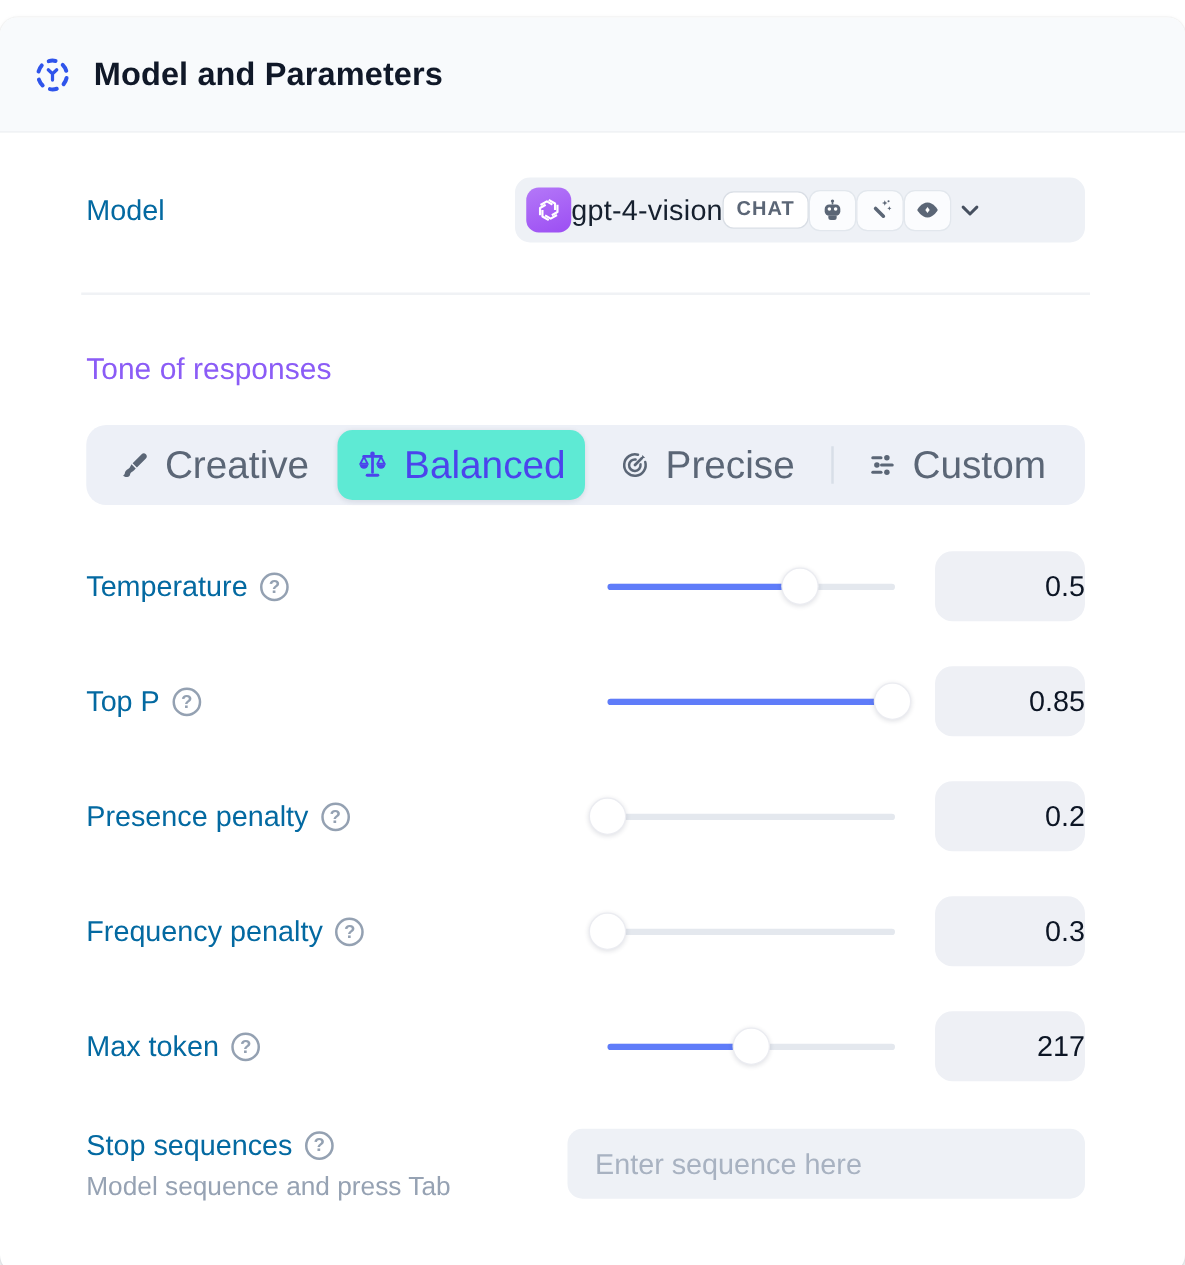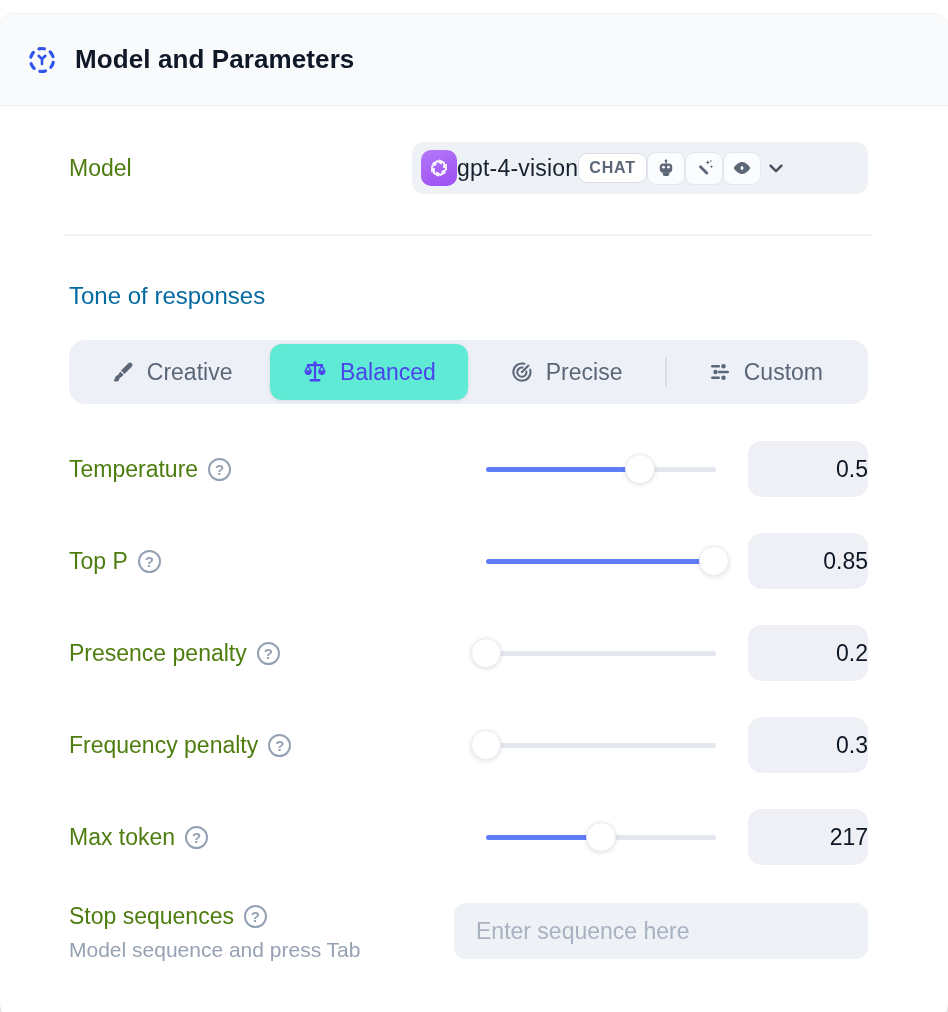--- a/index.html
+++ b/index.html
@@ -25,21 +25,21 @@
     height:92px; background:#f8fafc; border-bottom:1px solid #edeff2;
     display:flex; align-items:center; padding:0 26px; gap:17px;
   }
   .header-icon { width:32px; height:32px; flex:none; display:flex; }
   .title { font-size:26px; font-weight:600; color:#101828; letter-spacing:0.1px; }
 
   
   .content { padding:0 80px 0 69px; }
 
   .model-row { margin-top:36px; display:flex; align-items:center; }
-  .row-label { font-size:23px; color:#4d7c0f; font-weight:500; }
+  .row-label { font-size:23px; color:#0369a1; font-weight:500; }
   .spacer { flex:1; }
 
   .model-select {
     flex:none; width:456px; height:52px; background:#eef1f6; border-radius:12px;
     display:flex; align-items:center; padding:0 16px 0 9px; gap:0; cursor:pointer;
   }
   .openai-logo {
     width:36px; height:36px; border-radius:10px; flex:none;
     background:linear-gradient(160deg,#b478f8 0%,#9c4ef3 100%);
     display:flex; align-items:center; justify-content:center;
@@ -51,30 +51,30 @@
     padding:6px 10px; line-height:1;
   }
   .cap-pill {
     background:#fbfcfe; border:1.5px solid #e2e7ed; border-radius:9px;
     width:38px; height:33px; display:flex; align-items:center; justify-content:center;
   }
   .chevron { margin-left:4px; display:flex; }
 
   .divider { margin:40px -4px 0 -4px; height:2px; background:#f0f2f5; border:none; }
 
-  .tone-heading { margin-top:46px; font-size:24px; color:#0369a1; font-weight:500; }
+  .tone-heading { margin-top:46px; font-size:24px; color:#8b5cf6; font-weight:500; }
 
   .segmented {
     margin-top:30px; height:64px; background:#edf0f7; border-radius:16px;
     display:flex; align-items:center; padding:4px;
   }
   .seg-btn {
     flex:1; height:56px; border-radius:12px; border:none; background:transparent;
     display:flex; align-items:center; justify-content:center; gap:12px;
-    font-family:inherit; font-size:23px; font-weight:500; color:#5b6676; cursor:pointer;
+    font-family:inherit; font-size:31px; font-weight:500; color:#5b6676; cursor:pointer;
   }
   .seg-btn.active {
     background:#5eead4; color:#4b44ec;
     box-shadow:0 1px 4px rgba(20,30,60,0.10);
   }
   .seg-divider { width:2px; height:30px; background:#d8dee8; flex:none; }
 
   
   .params { margin-top:19px; }
   .param-row { height:92px; display:flex; align-items:center; }

